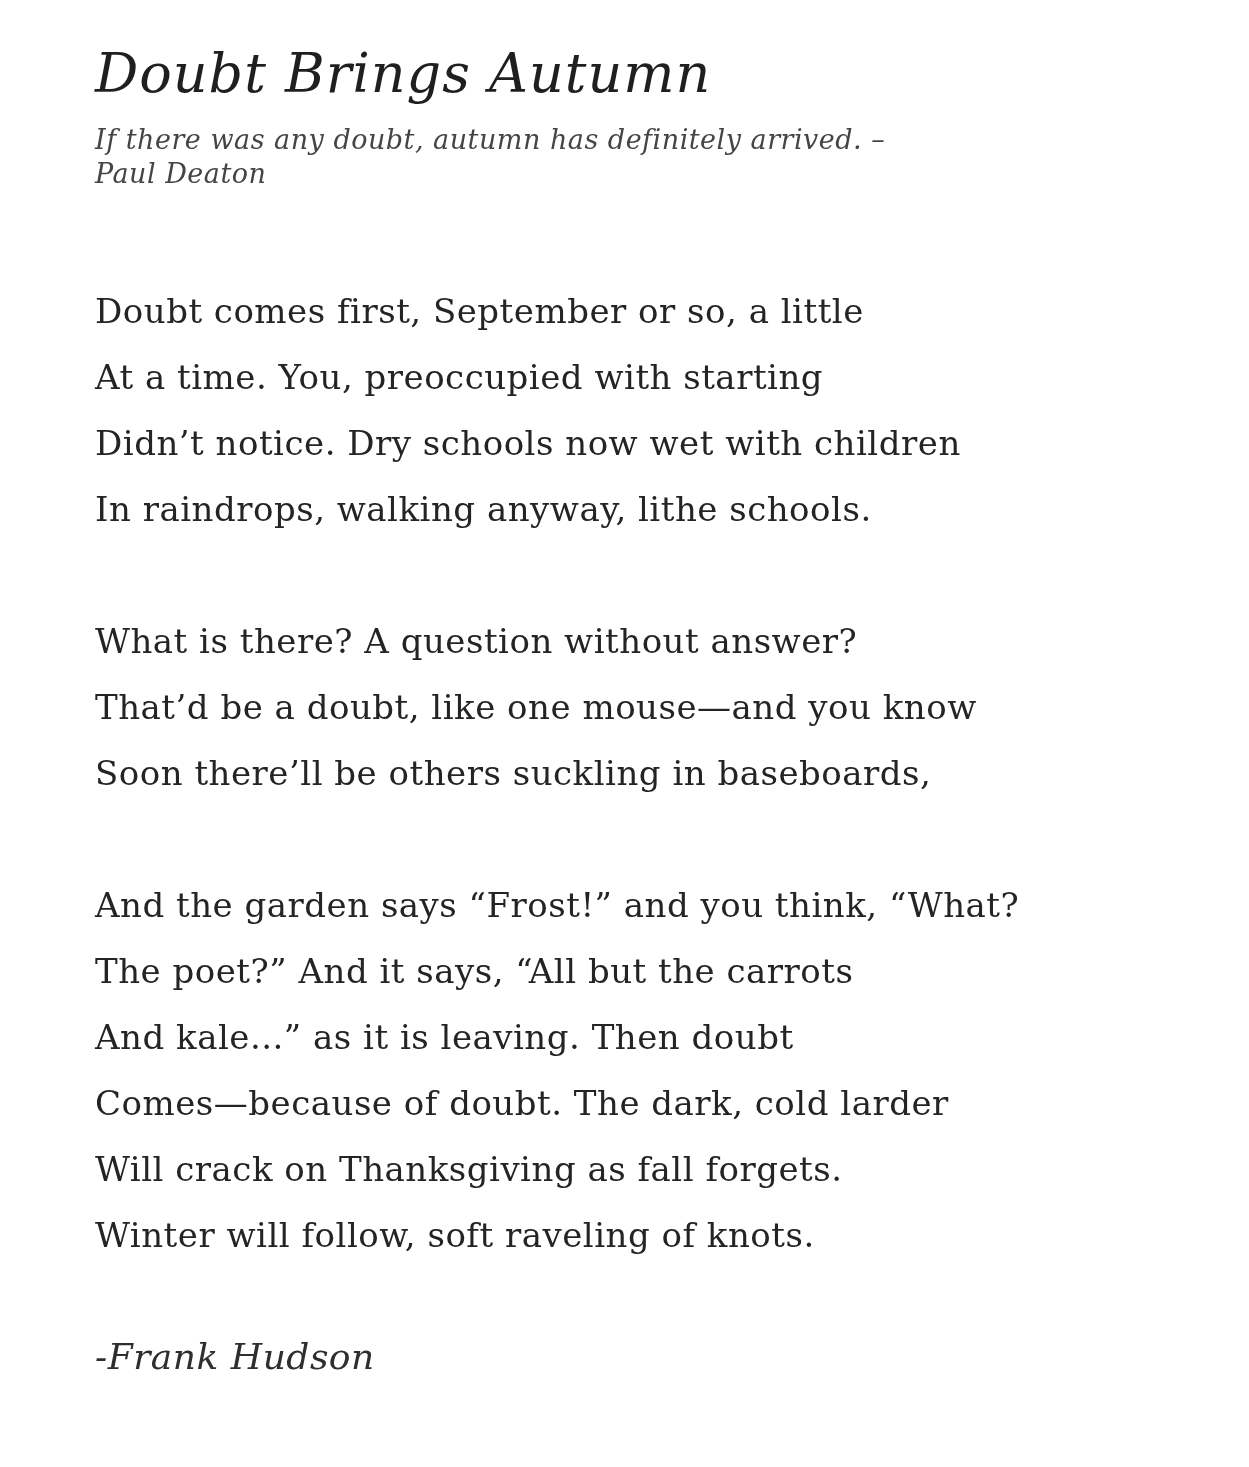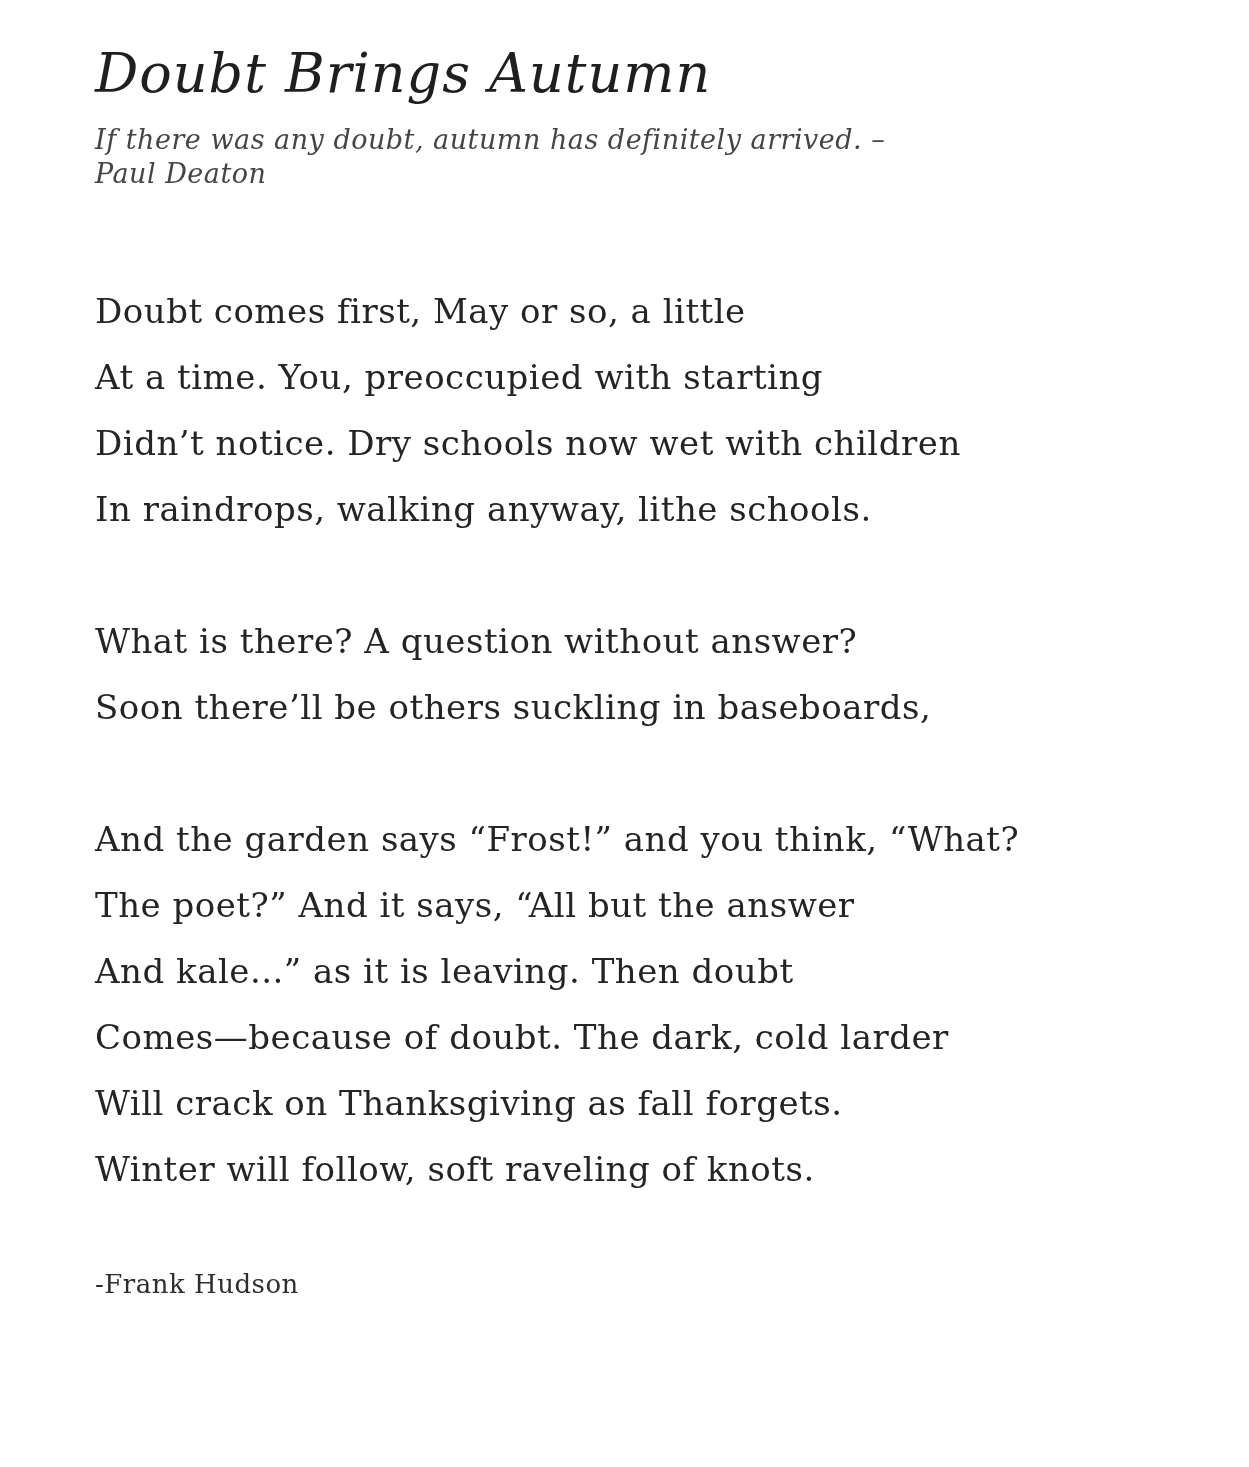--- a/index.html
+++ b/index.html
@@ -48,52 +48,54 @@
   .poem-line {
     margin: 0;
     font-size: 34px;
     line-height: 66px;
     letter-spacing: 0.5px;
     color: #242424;
     white-space: nowrap;
   }
   .poem-attribution {
     margin: 52px 0 0 0;
-    font-size: 26px;
+    font-size: 36px;
     line-height: 1.3;
+    font-style: italic;
     letter-spacing: 0.5px;
     color: #2e2e2e;
   }
 </style>
 </head>
 <body>
 
 <div class="page">
 
   <h1 class="poem-title">Doubt Brings Autumn</h1>
 
   <p class="poem-epigraph">If there was any doubt, autumn has definitely arrived. – Paul Deaton</p>
 
   <div class="poem-body">
 
     <div class="stanza">
-      <p class="poem-line">Doubt comes first, May or so, a little</p>
+      <p class="poem-line">Doubt comes first, September or so, a little</p>
       <p class="poem-line">At a time. You, preoccupied with starting</p>
       <p class="poem-line">Didn’t notice. Dry schools now wet with children</p>
       <p class="poem-line">In raindrops, walking anyway, lithe schools.</p>
     </div>
 
     <div class="stanza">
       <p class="poem-line">What is there? A question without answer?</p>
+      <p class="poem-line">That’d be a doubt, like one mouse—and you know</p>
       <p class="poem-line">Soon there’ll be others suckling in baseboards,</p>
     </div>
 
     <div class="stanza">
       <p class="poem-line">And the garden says “Frost!” and you think, “What?</p>
-      <p class="poem-line">The poet?” And it says, “All but the answer</p>
+      <p class="poem-line">The poet?” And it says, “All but the carrots</p>
       <p class="poem-line">And kale...” as it is leaving. Then doubt</p>
       <p class="poem-line">Comes—because of doubt. The dark, cold larder</p>
       <p class="poem-line">Will crack on Thanksgiving as fall forgets.</p>
       <p class="poem-line">Winter will follow, soft raveling of knots.</p>
     </div>
 
   </div>
 
   <p class="poem-attribution">-Frank Hudson</p>
 

